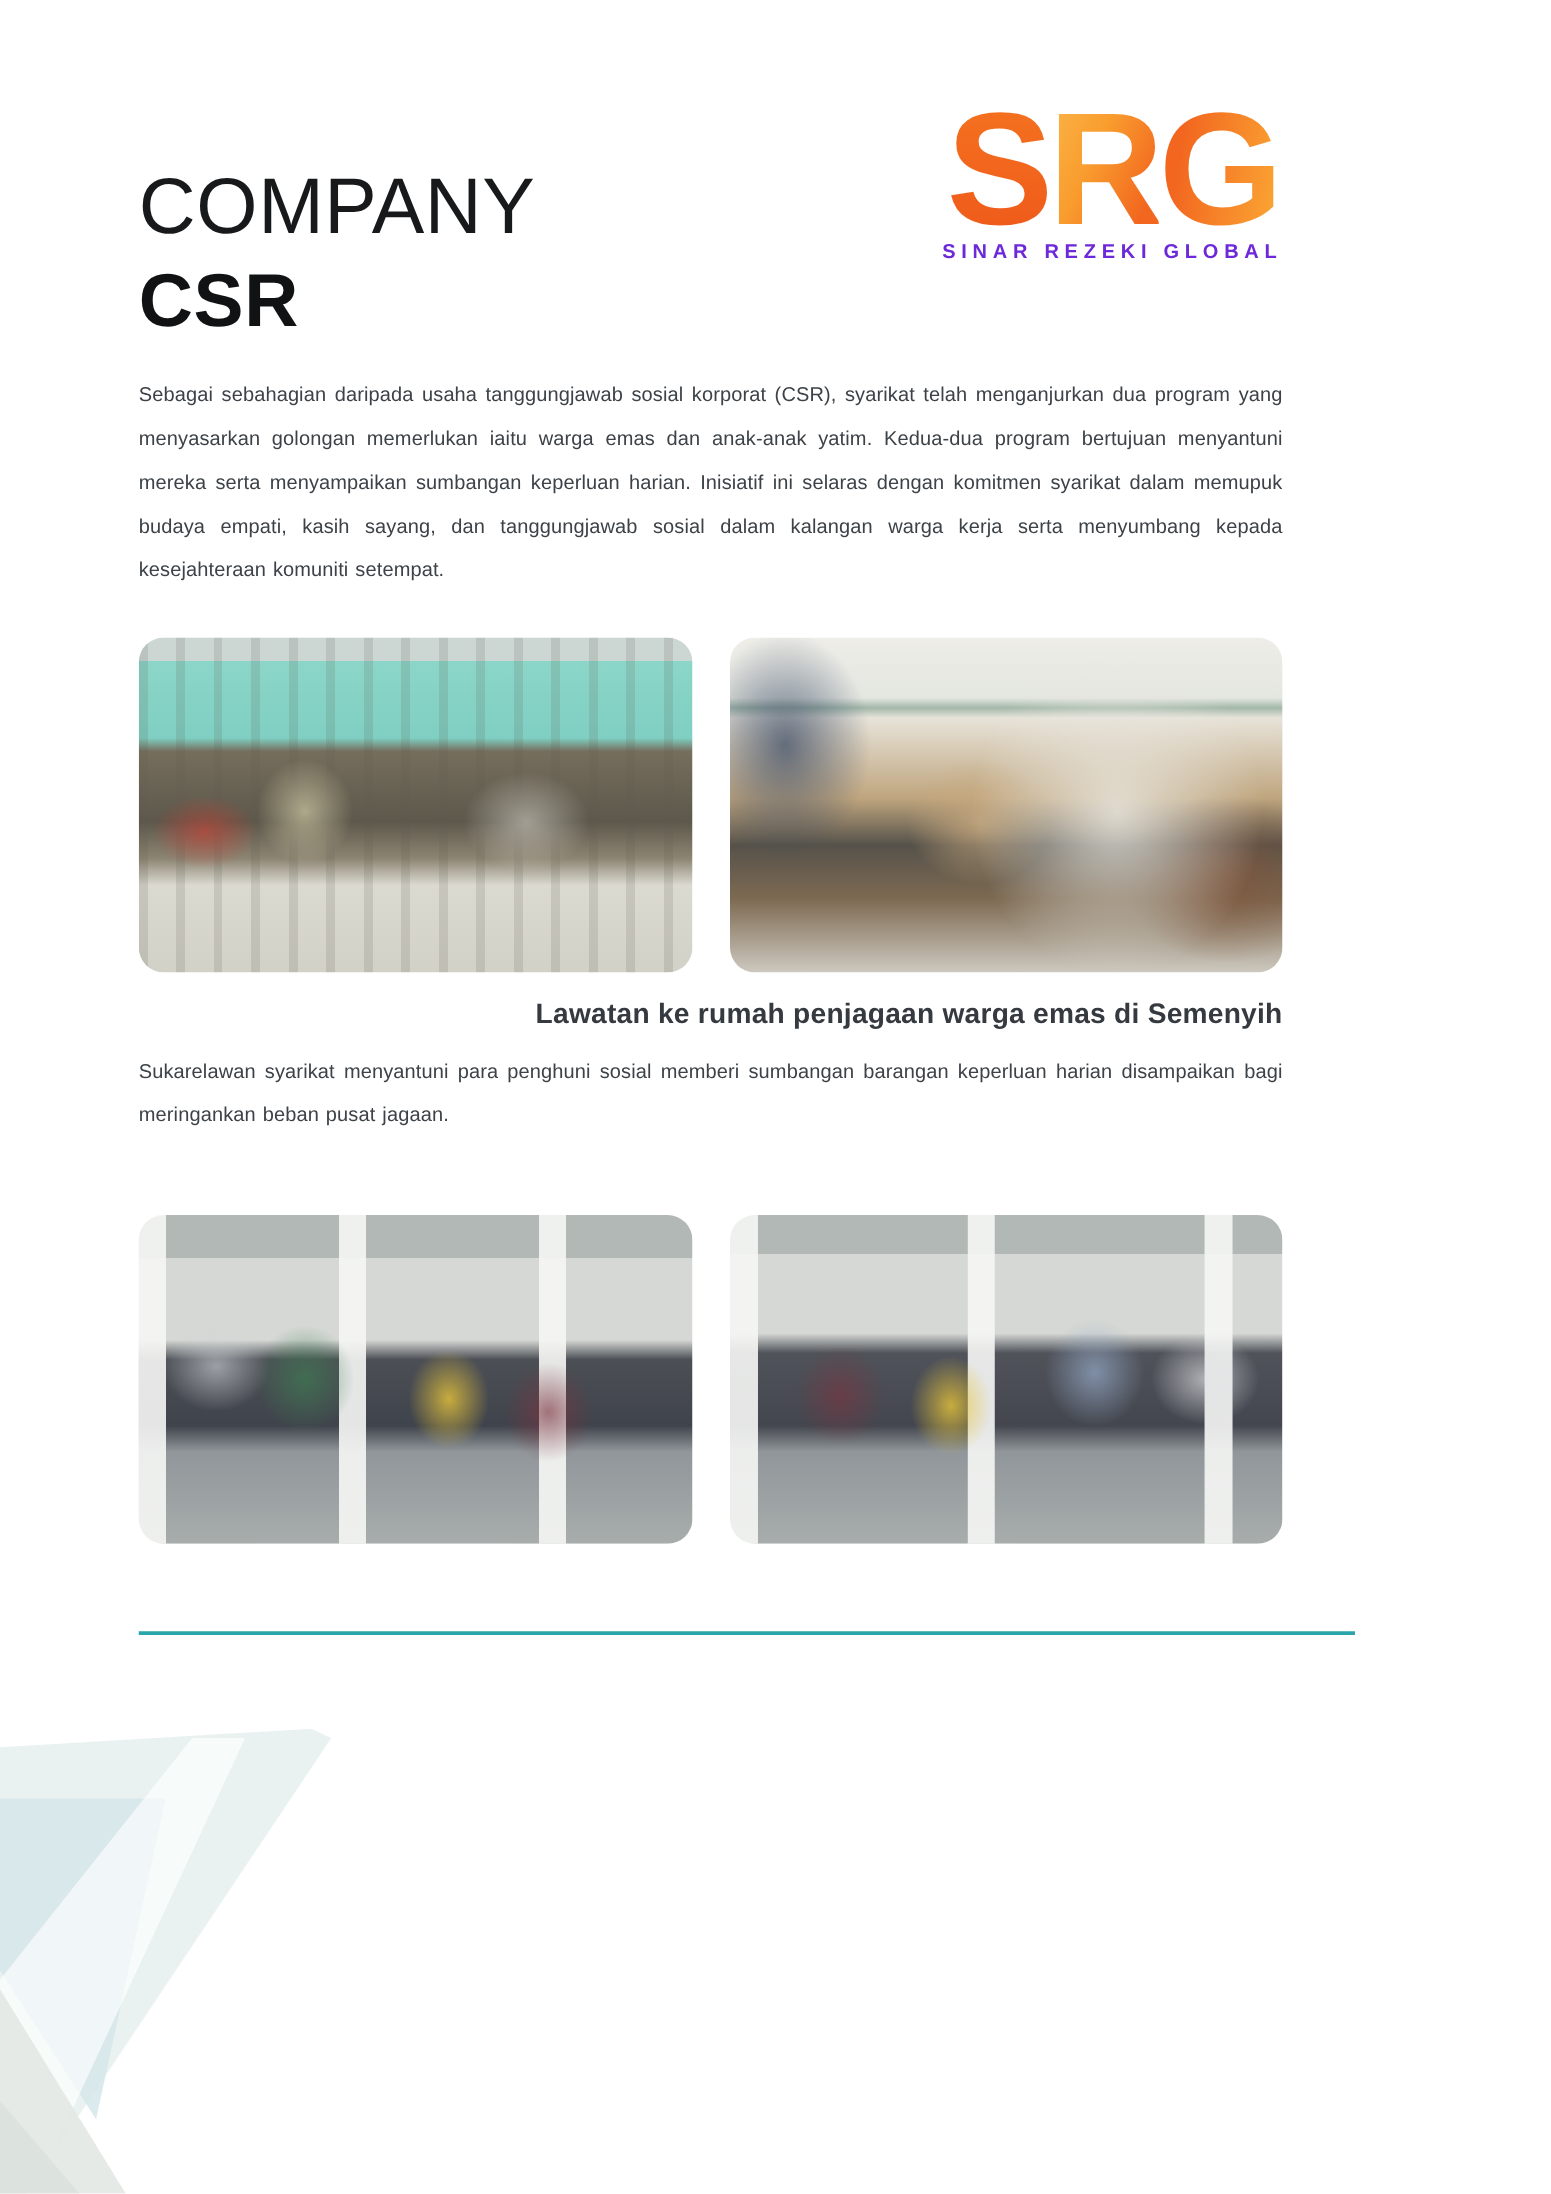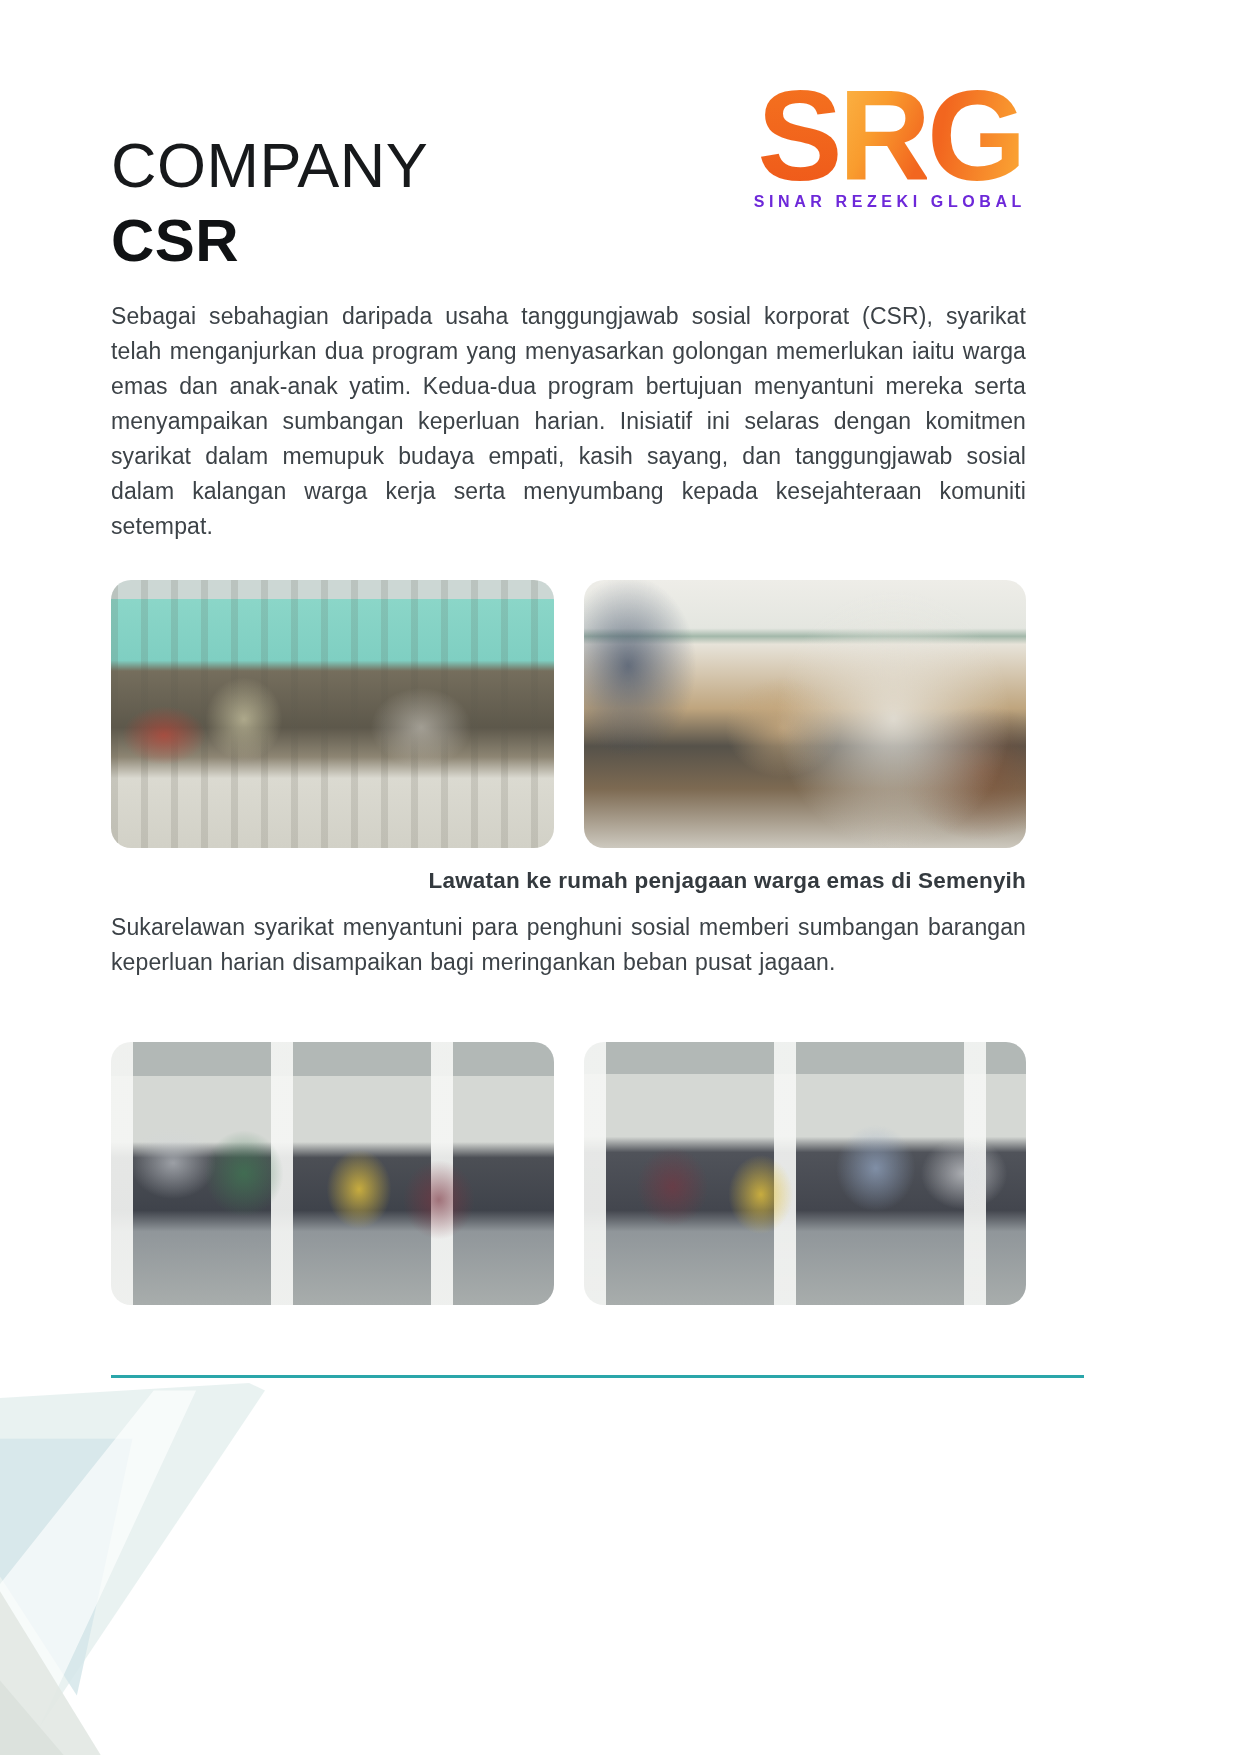--- a/index.html
+++ b/index.html
@@ -63,21 +63,21 @@
     margin-top: 4px;
     font-size: 16px;
     font-weight: 700;
     letter-spacing: 4.6px;
     color: #6d28d9;
     white-space: nowrap;
   }
 
   
   .para {
-    font-size: 23px;
+    font-size: 16px;
     line-height: 35px;
     color: #3c4247;
     text-align: justify;
     letter-spacing: 0.1px;
     word-spacing: 1px;
   }
   .para-intro   { margin-top: 28px; }
   .para-elderly { margin-top: 16px; }
   .para-orphan  { margin-top: 28px; }
 

